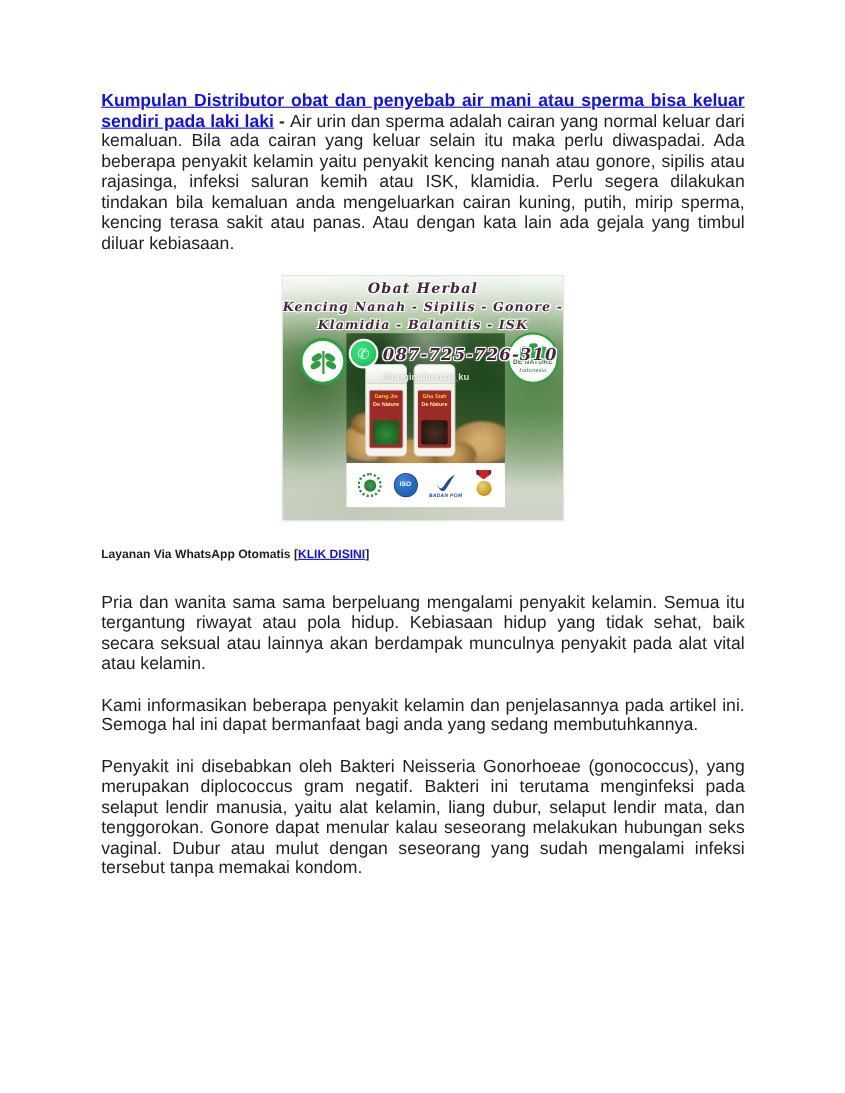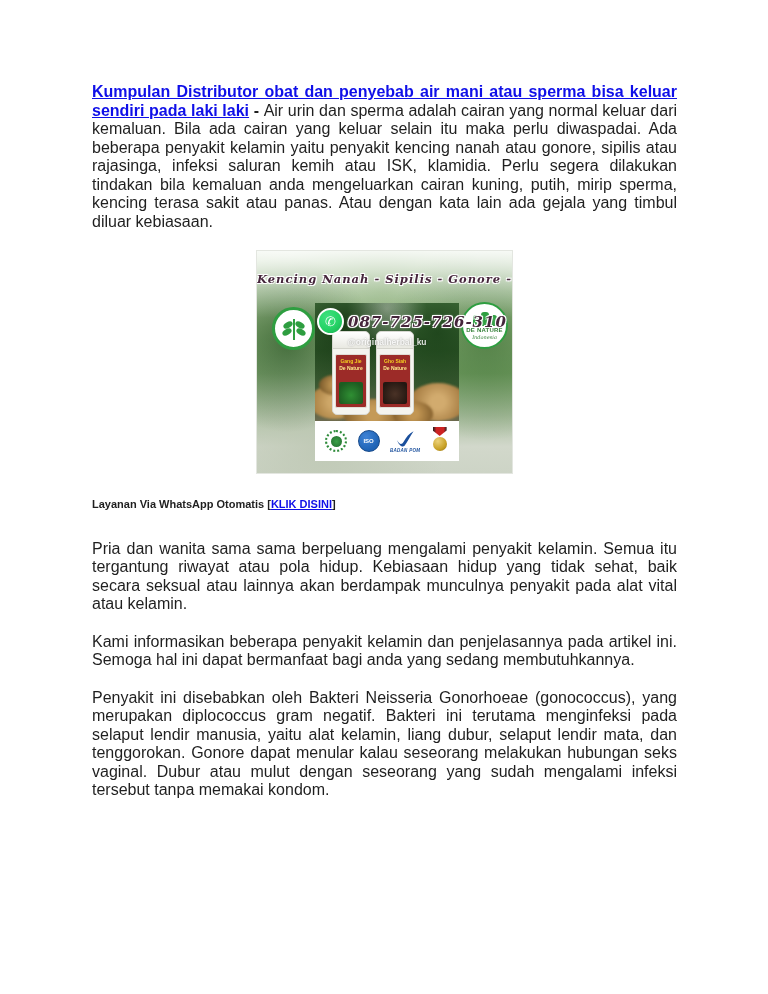--- a/index.html
+++ b/index.html
@@ -135,21 +135,23 @@
     background:radial-gradient(circle at 35% 30%,#ecd27a 0%,#c9a227 60%,#8f6f14 100%);}
 </style>
 </head>
 <body>
 
 <div class="page">
 
   <p class="para"><a class="doc-link">Kumpulan Distributor obat dan penyebab air mani atau sperma bisa keluar sendiri pada laki laki</a><span class="bold-sep"> - </span><span>Air urin dan sperma adalah cairan yang normal keluar dari kemaluan. Bila ada cairan yang keluar selain itu maka perlu diwaspadai. Ada beberapa penyakit kelamin yaitu penyakit kencing nanah atau gonore, sipilis atau rajasinga, infeksi saluran kemih atau ISK, klamidia. Perlu segera dilakukan tindakan bila kemaluan anda mengeluarkan cairan kuning, putih, mirip sperma, kencing terasa sakit atau panas. Atau dengan kata lain ada gejala yang timbul diluar kebiasaan.</span></p>
 
   <figure class="product">
+    <div class="script img-title">Obat Herbal</div>
     <div class="script img-sub1">Kencing Nanah - Sipilis - Gonore -</div>
+    <div class="script img-sub2">Klamidia - Balanitis - ISK</div>
 
     <div class="photo">
       <span class="root r1"></span>
       <span class="root r2"></span>
       <span class="root r3"></span>
       <span class="root r4"></span>
       <span class="root r5"></span>
 
       <div class="bottle b-left">
         <div class="cap"></div>

